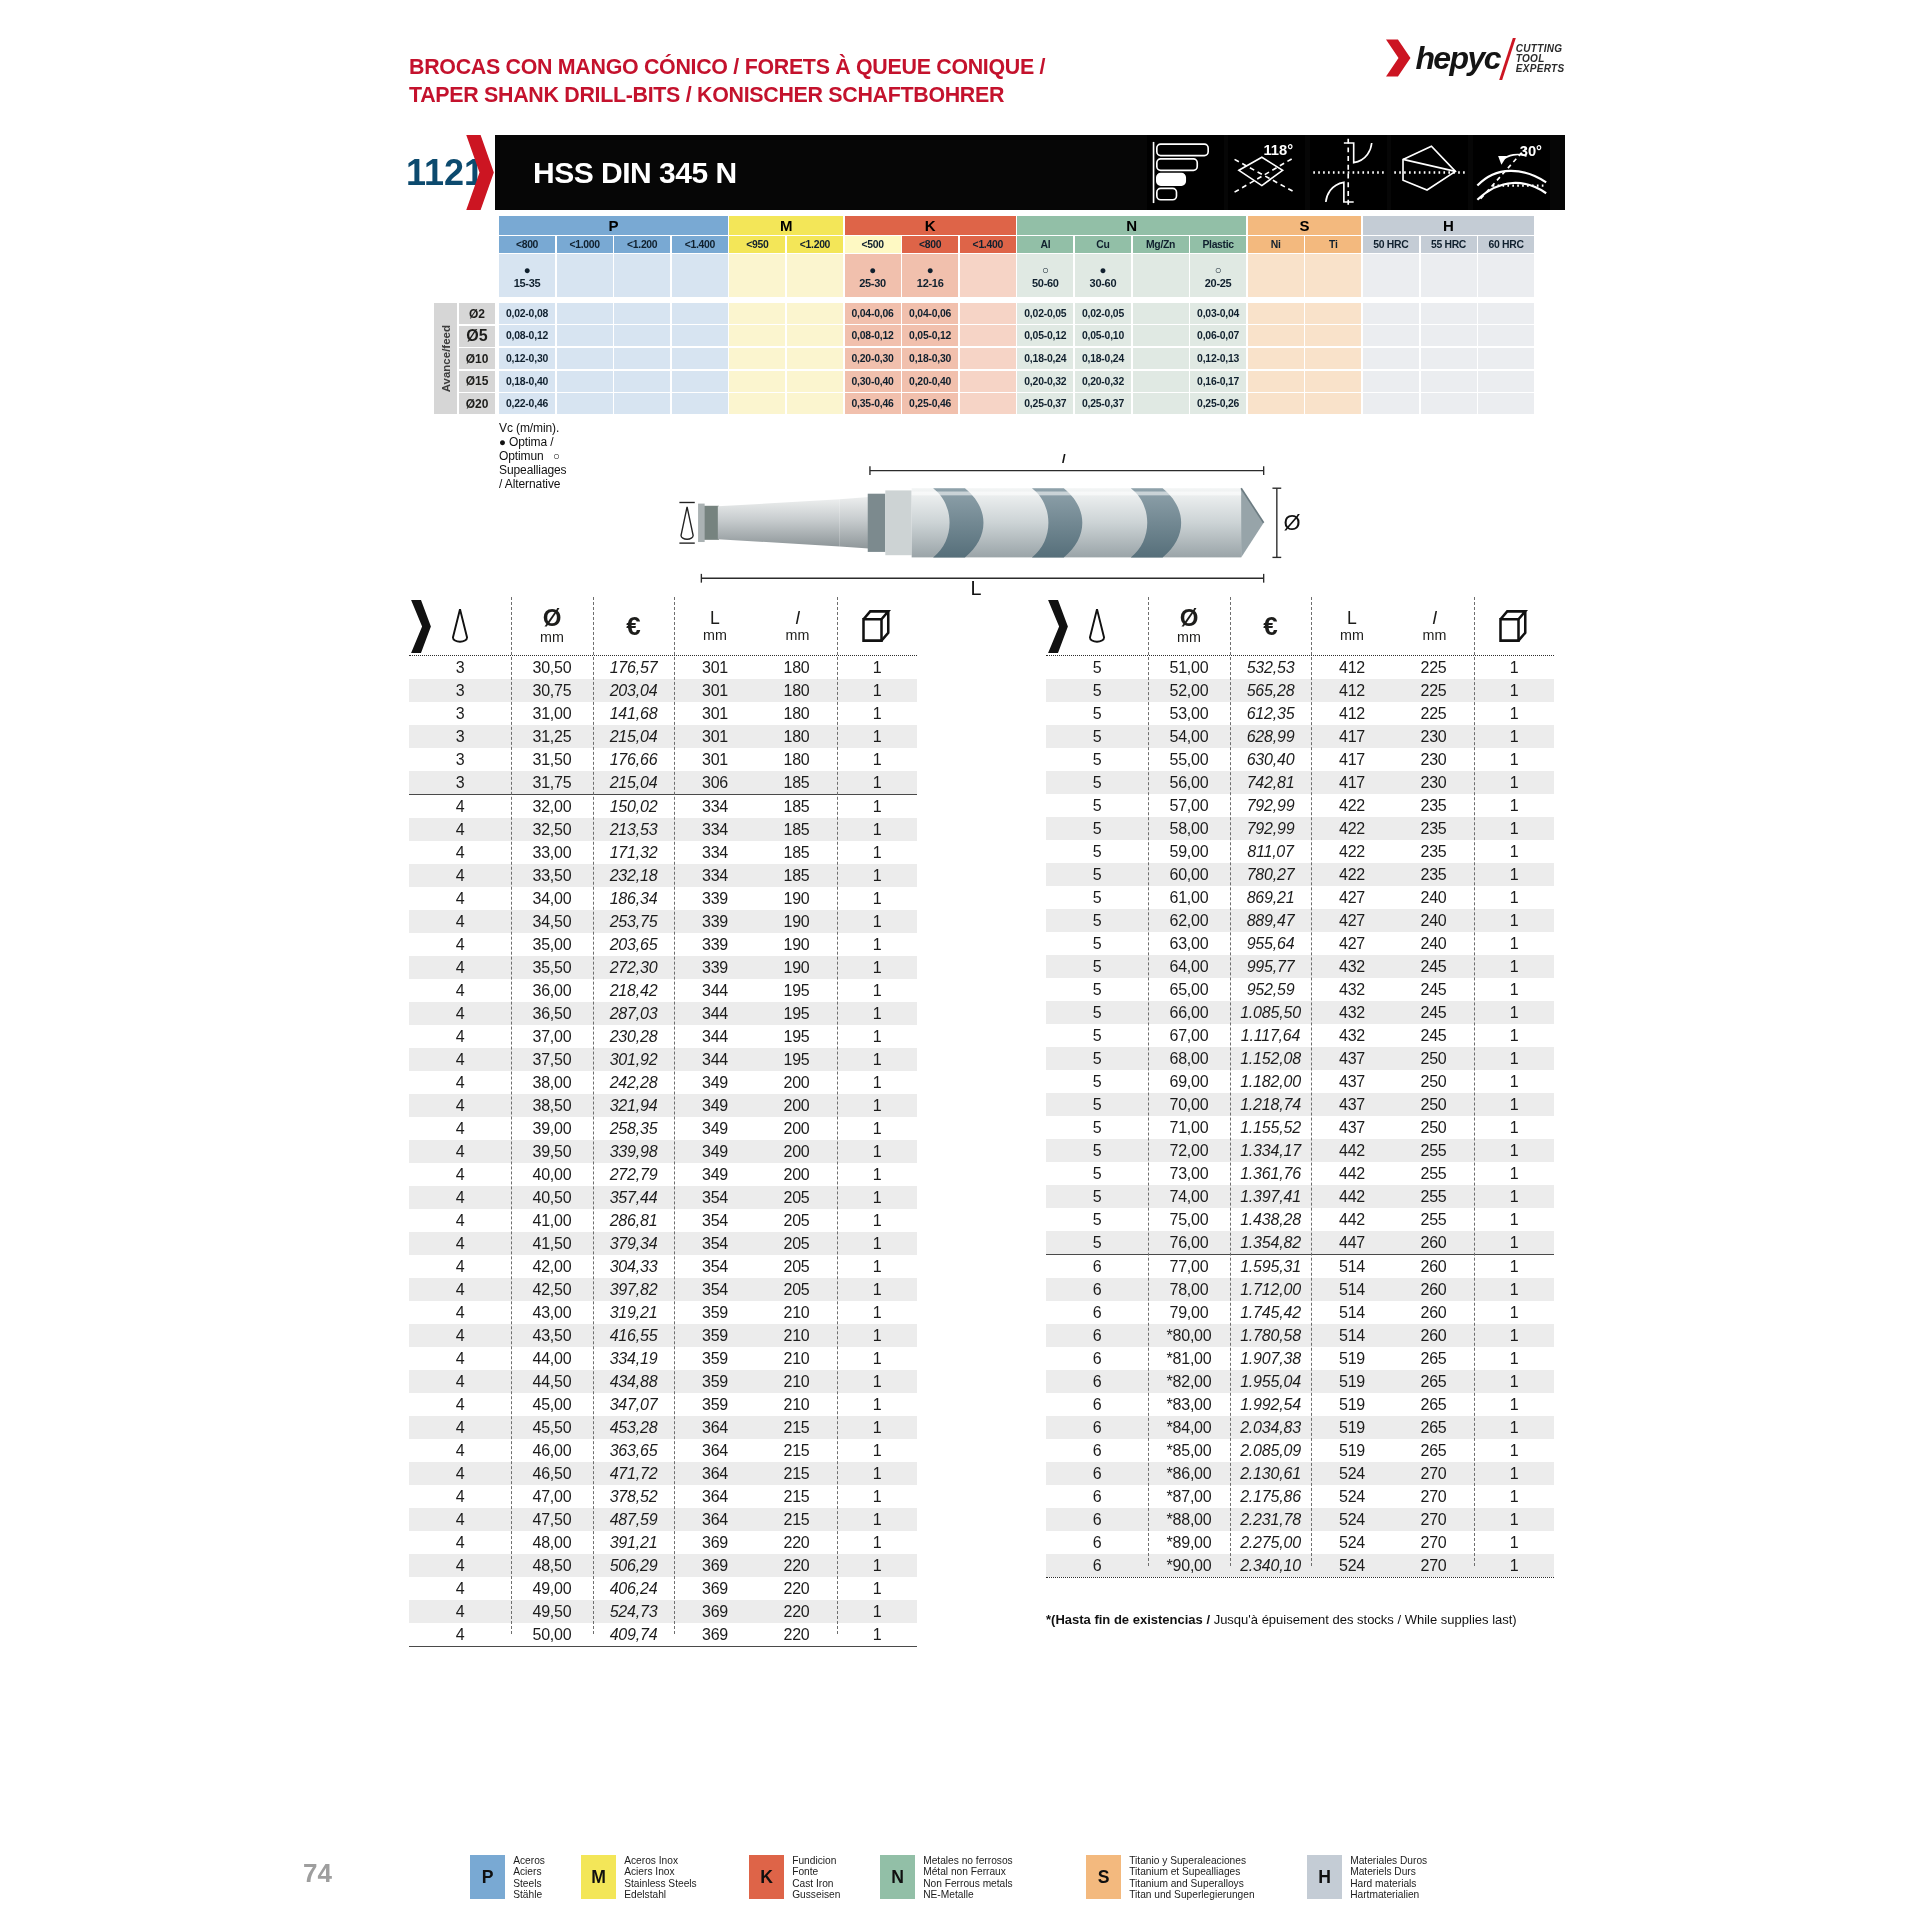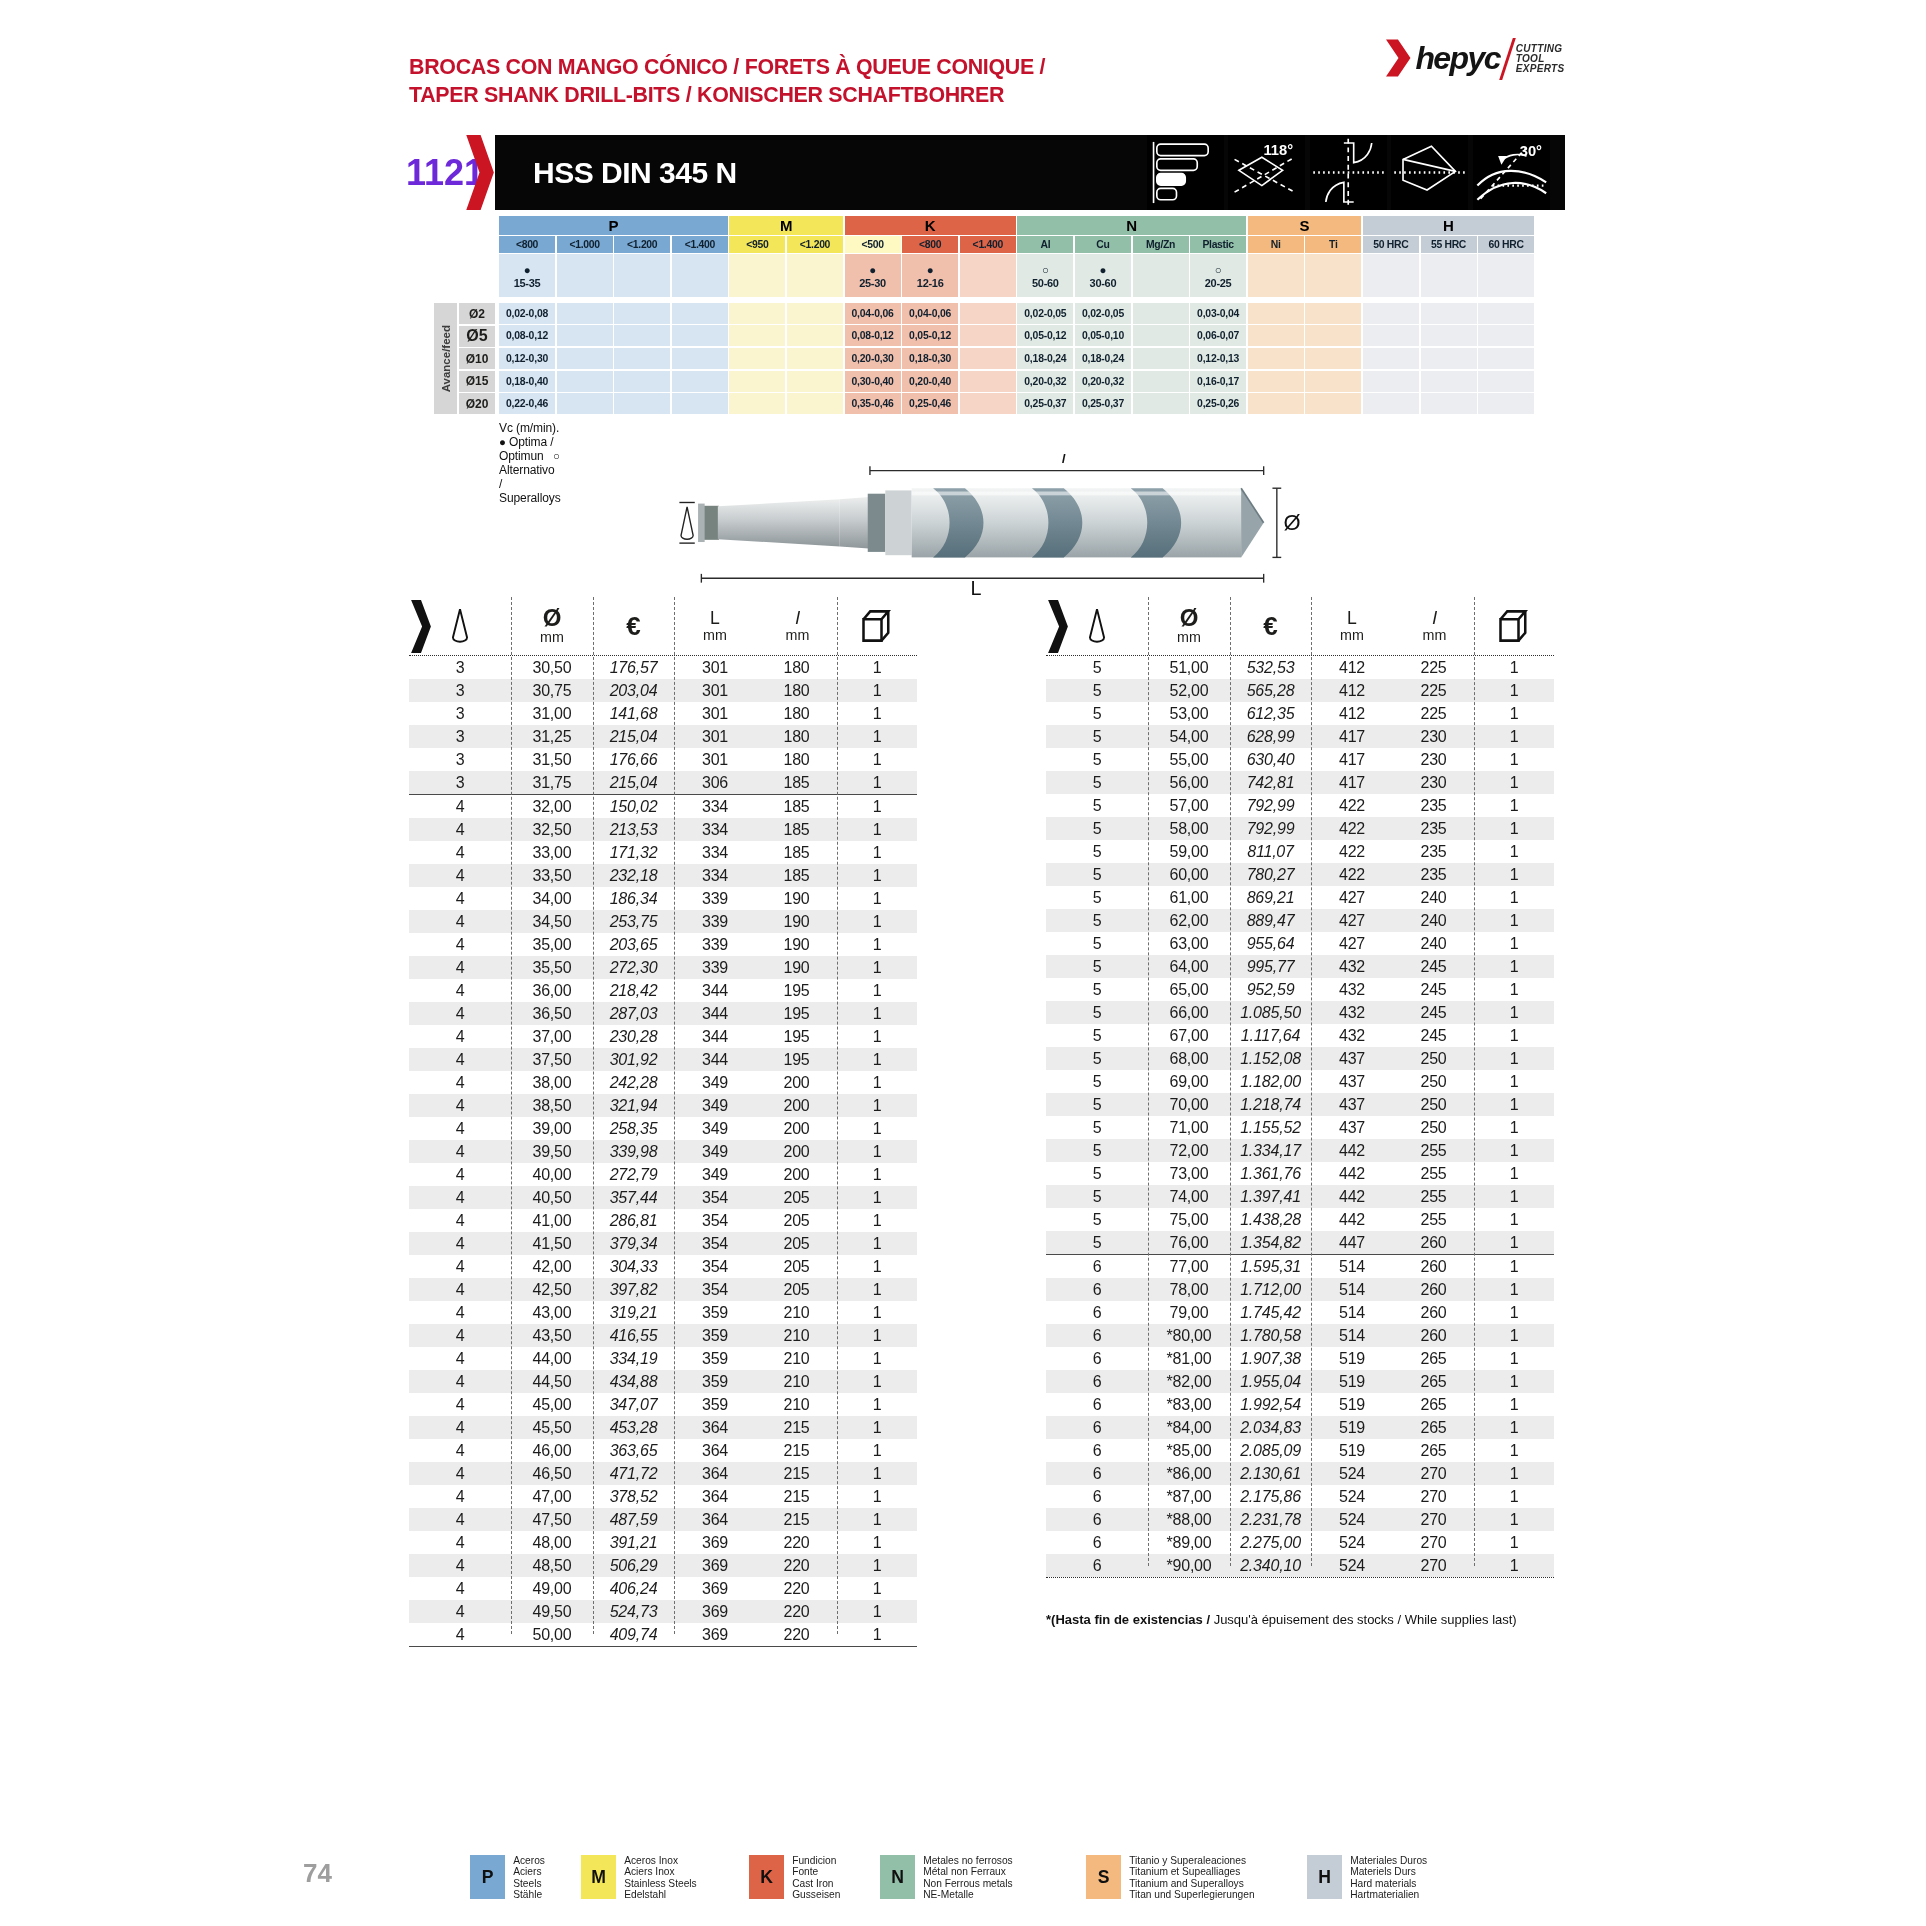--- a/index.html
+++ b/index.html
@@ -8,21 +8,21 @@
   .abs{position:absolute}
 
   
   .page-title{font-weight:bold;font-size:21.4px;line-height:28px;letter-spacing:-0.3px;color:#c4122d}
   #logo{display:flex;align-items:center}
   #logo .brand{font-size:32px;font-weight:bold;font-style:italic;letter-spacing:-1.6px;color:#141414;margin:0 3.3px 0 4.4px}
   #logo .slash{width:2.7px;height:42px;background:#cc1522;transform:skewX(-18deg);margin:0 6.6px 0 3.3px}
   #logo .tag{font-size:10px;line-height:10px;font-style:italic;font-weight:bold;color:#2b2b2b;letter-spacing:0.3px}
 
   
-  #banner-code{font-size:36px;font-weight:bold;color:#6d28d9;line-height:75px}
+  #banner-code{font-size:36px;font-weight:bold;color:#0c4a6e;line-height:75px}
   #banner-bar{background:#060606;height:75px}
   #banner-name{color:#fff;font-size:30px;font-weight:bold;letter-spacing:-0.5px;line-height:75px;position:absolute;left:38px;top:0}
   #banner-icons{position:absolute;right:15.4px;top:0;height:75px;display:flex;gap:4.4px}
   .bicon{width:77px;height:75px;background:#000;flex:none}
 
   
   .strow{display:grid;grid-template-columns:repeat(18,56px);column-gap:1.6px;margin-bottom:1.6px}
   .stcell{display:flex;align-items:center;justify-content:center;font-weight:bold;color:#10202e}
   .g-head{font-size:15px;height:18.7px;color:#000}
   .sub{font-size:10.4px;height:16.5px;letter-spacing:-0.3px}
@@ -319,21 +319,21 @@
         <div class="glabel" style="height: 21px; margin-bottom: 1.6px; font-size: 16px;">Ø5</div>
         <div class="glabel" style="height: 21px; margin-bottom: 1.6px; font-size: 12px;">Ø10</div>
         <div class="glabel" style="height: 21px; margin-bottom: 1.6px; font-size: 12px;">Ø15</div>
         <div class="glabel" style="height: 21px; margin-bottom: 1.6px; font-size: 12px;">Ø20</div>
       </div>
     <div class="abs" id="st-legend" style="left:65px;top:205px">
       <span>Vc (m/min).</span>
       <span class="dot"> ● </span>
       <span>Optima / Optimun</span>
       <span class="dot">&nbsp; ○ </span>
-      <span>Alternativo / Superalloys</span>
+      <span>Supealliages / Alternative</span>
     </div>
   </div>
 
   <div class="abs" style="left:675px;top:454px">
     <svg width="626" height="142" viewBox="0 0 1140 258">
       <defs>
         <linearGradient id="gSh" x1="0" y1="0" x2="0" y2="1">
           <stop offset="0" stop-color="#eceeee"></stop>
             <stop offset=".45" stop-color="#c6cbcd"></stop>
             <stop offset="1" stop-color="#8f979a"></stop>

